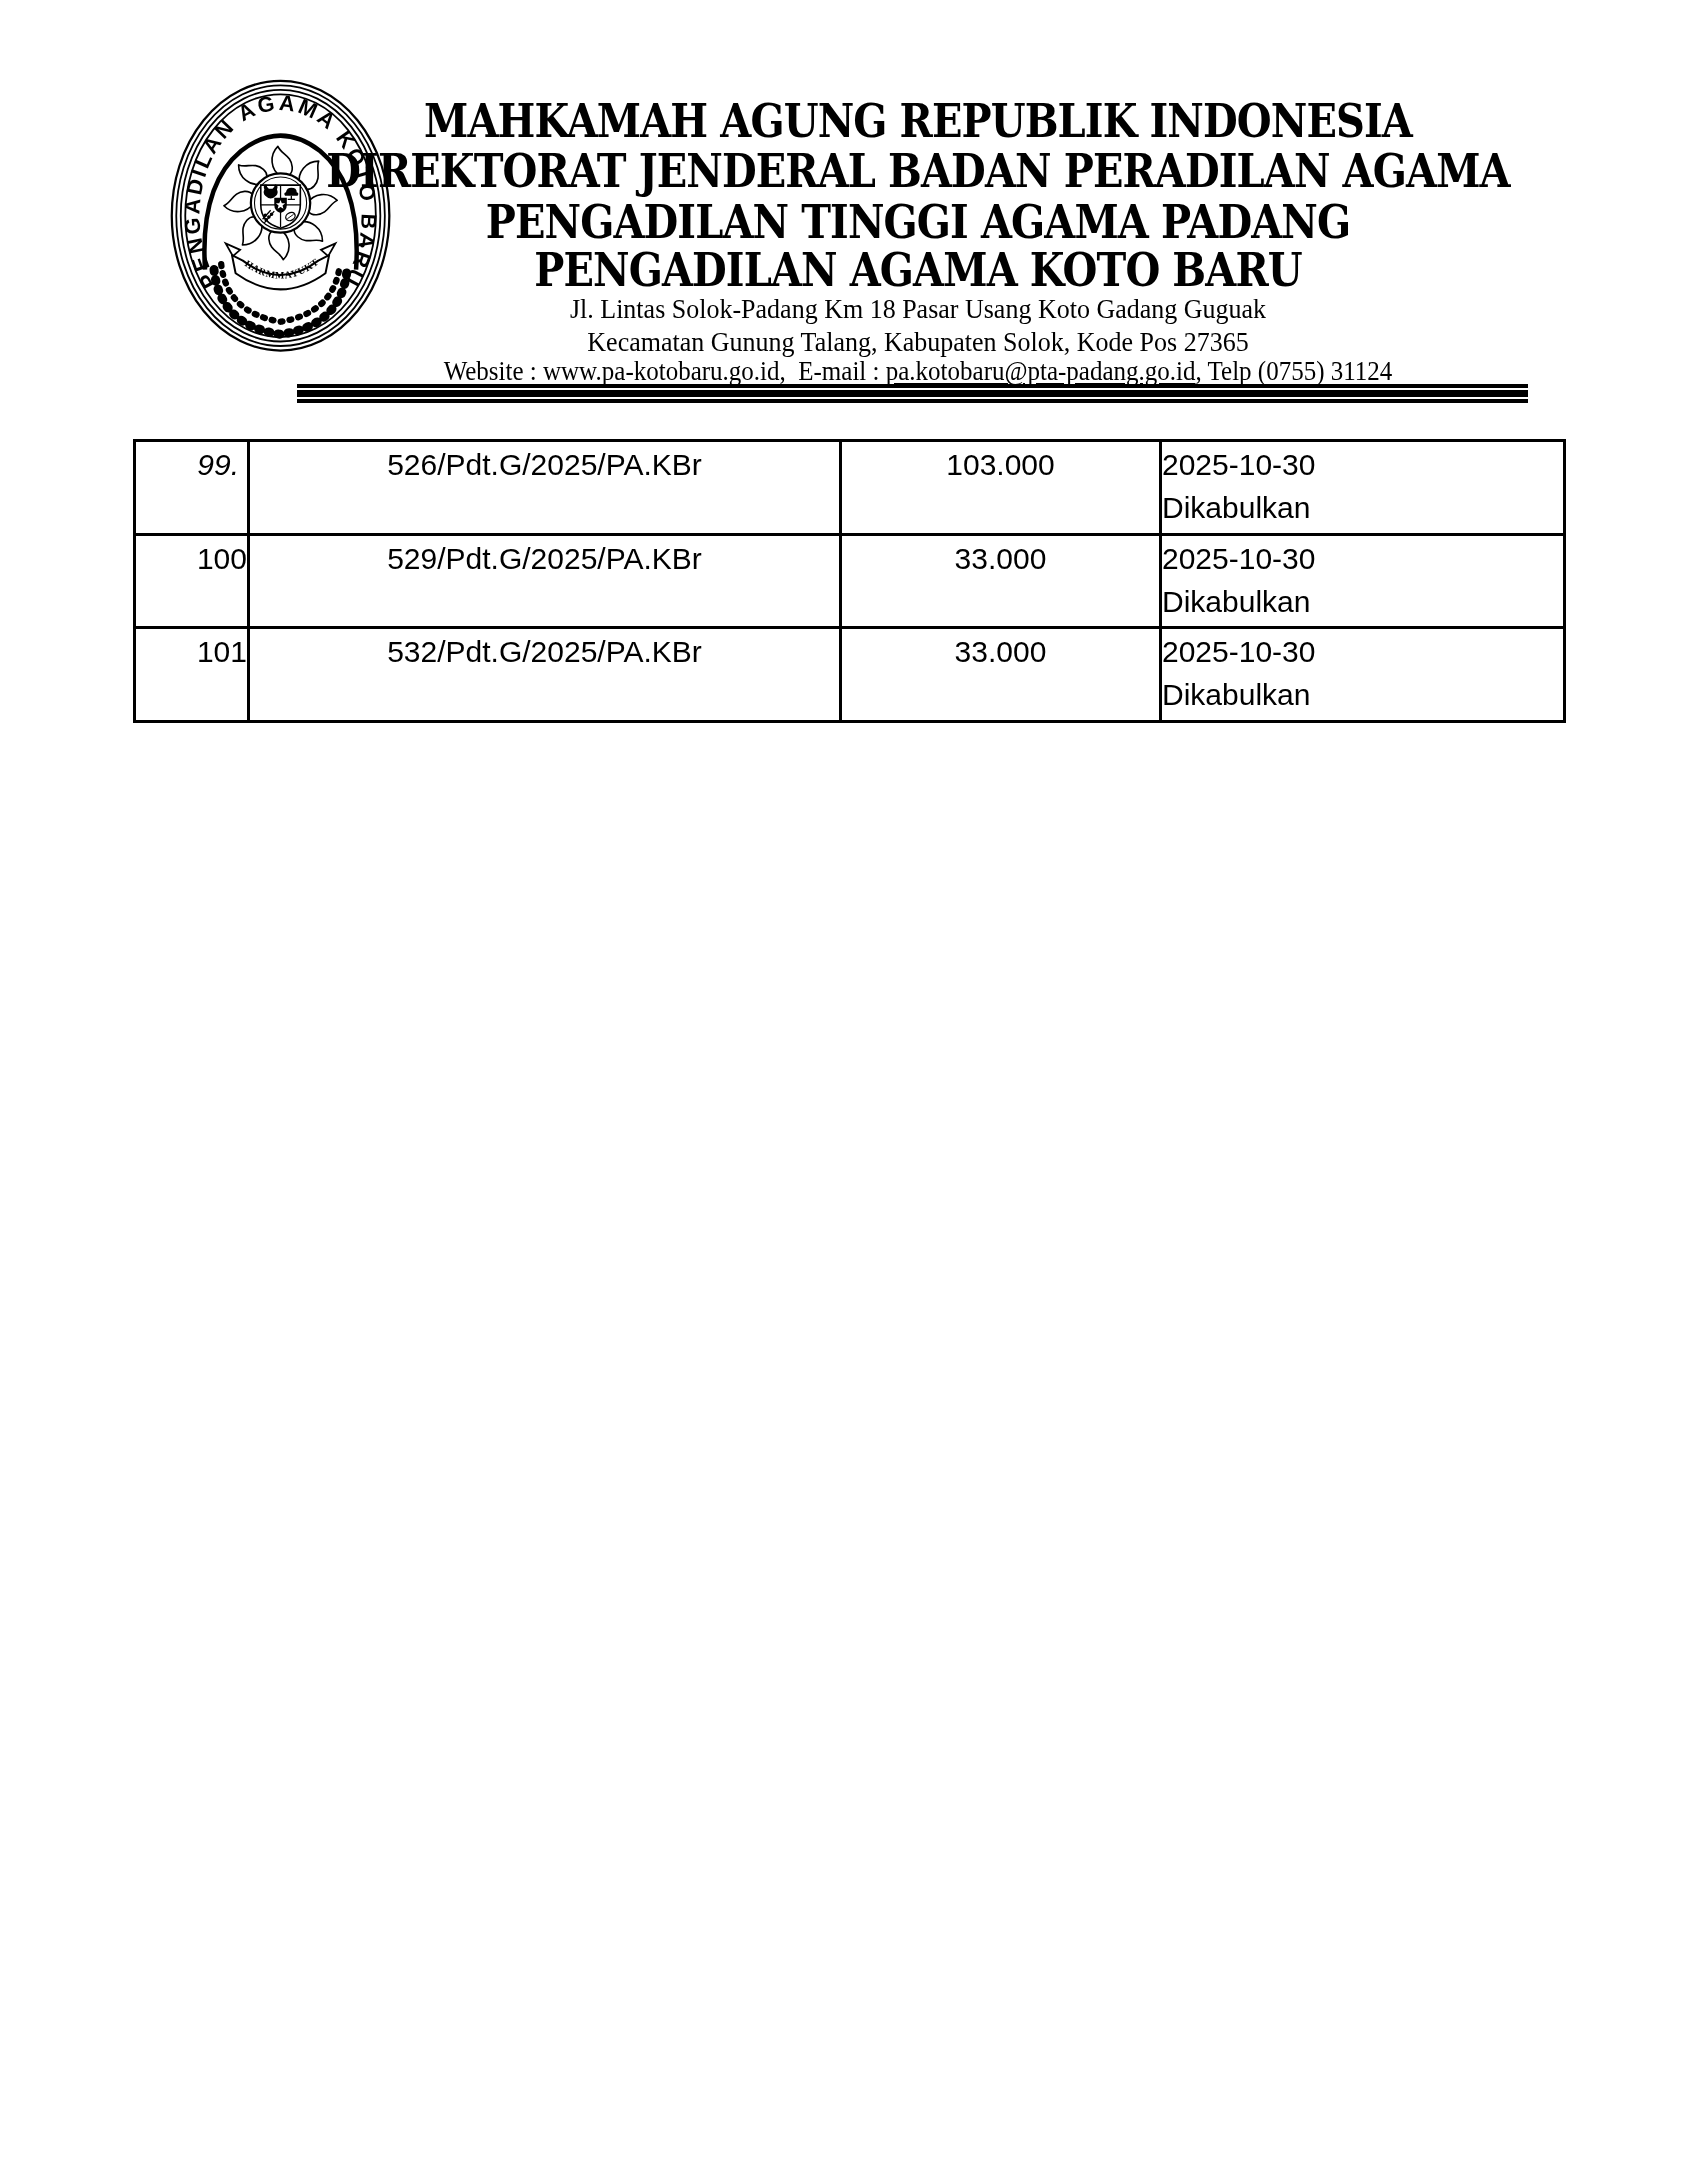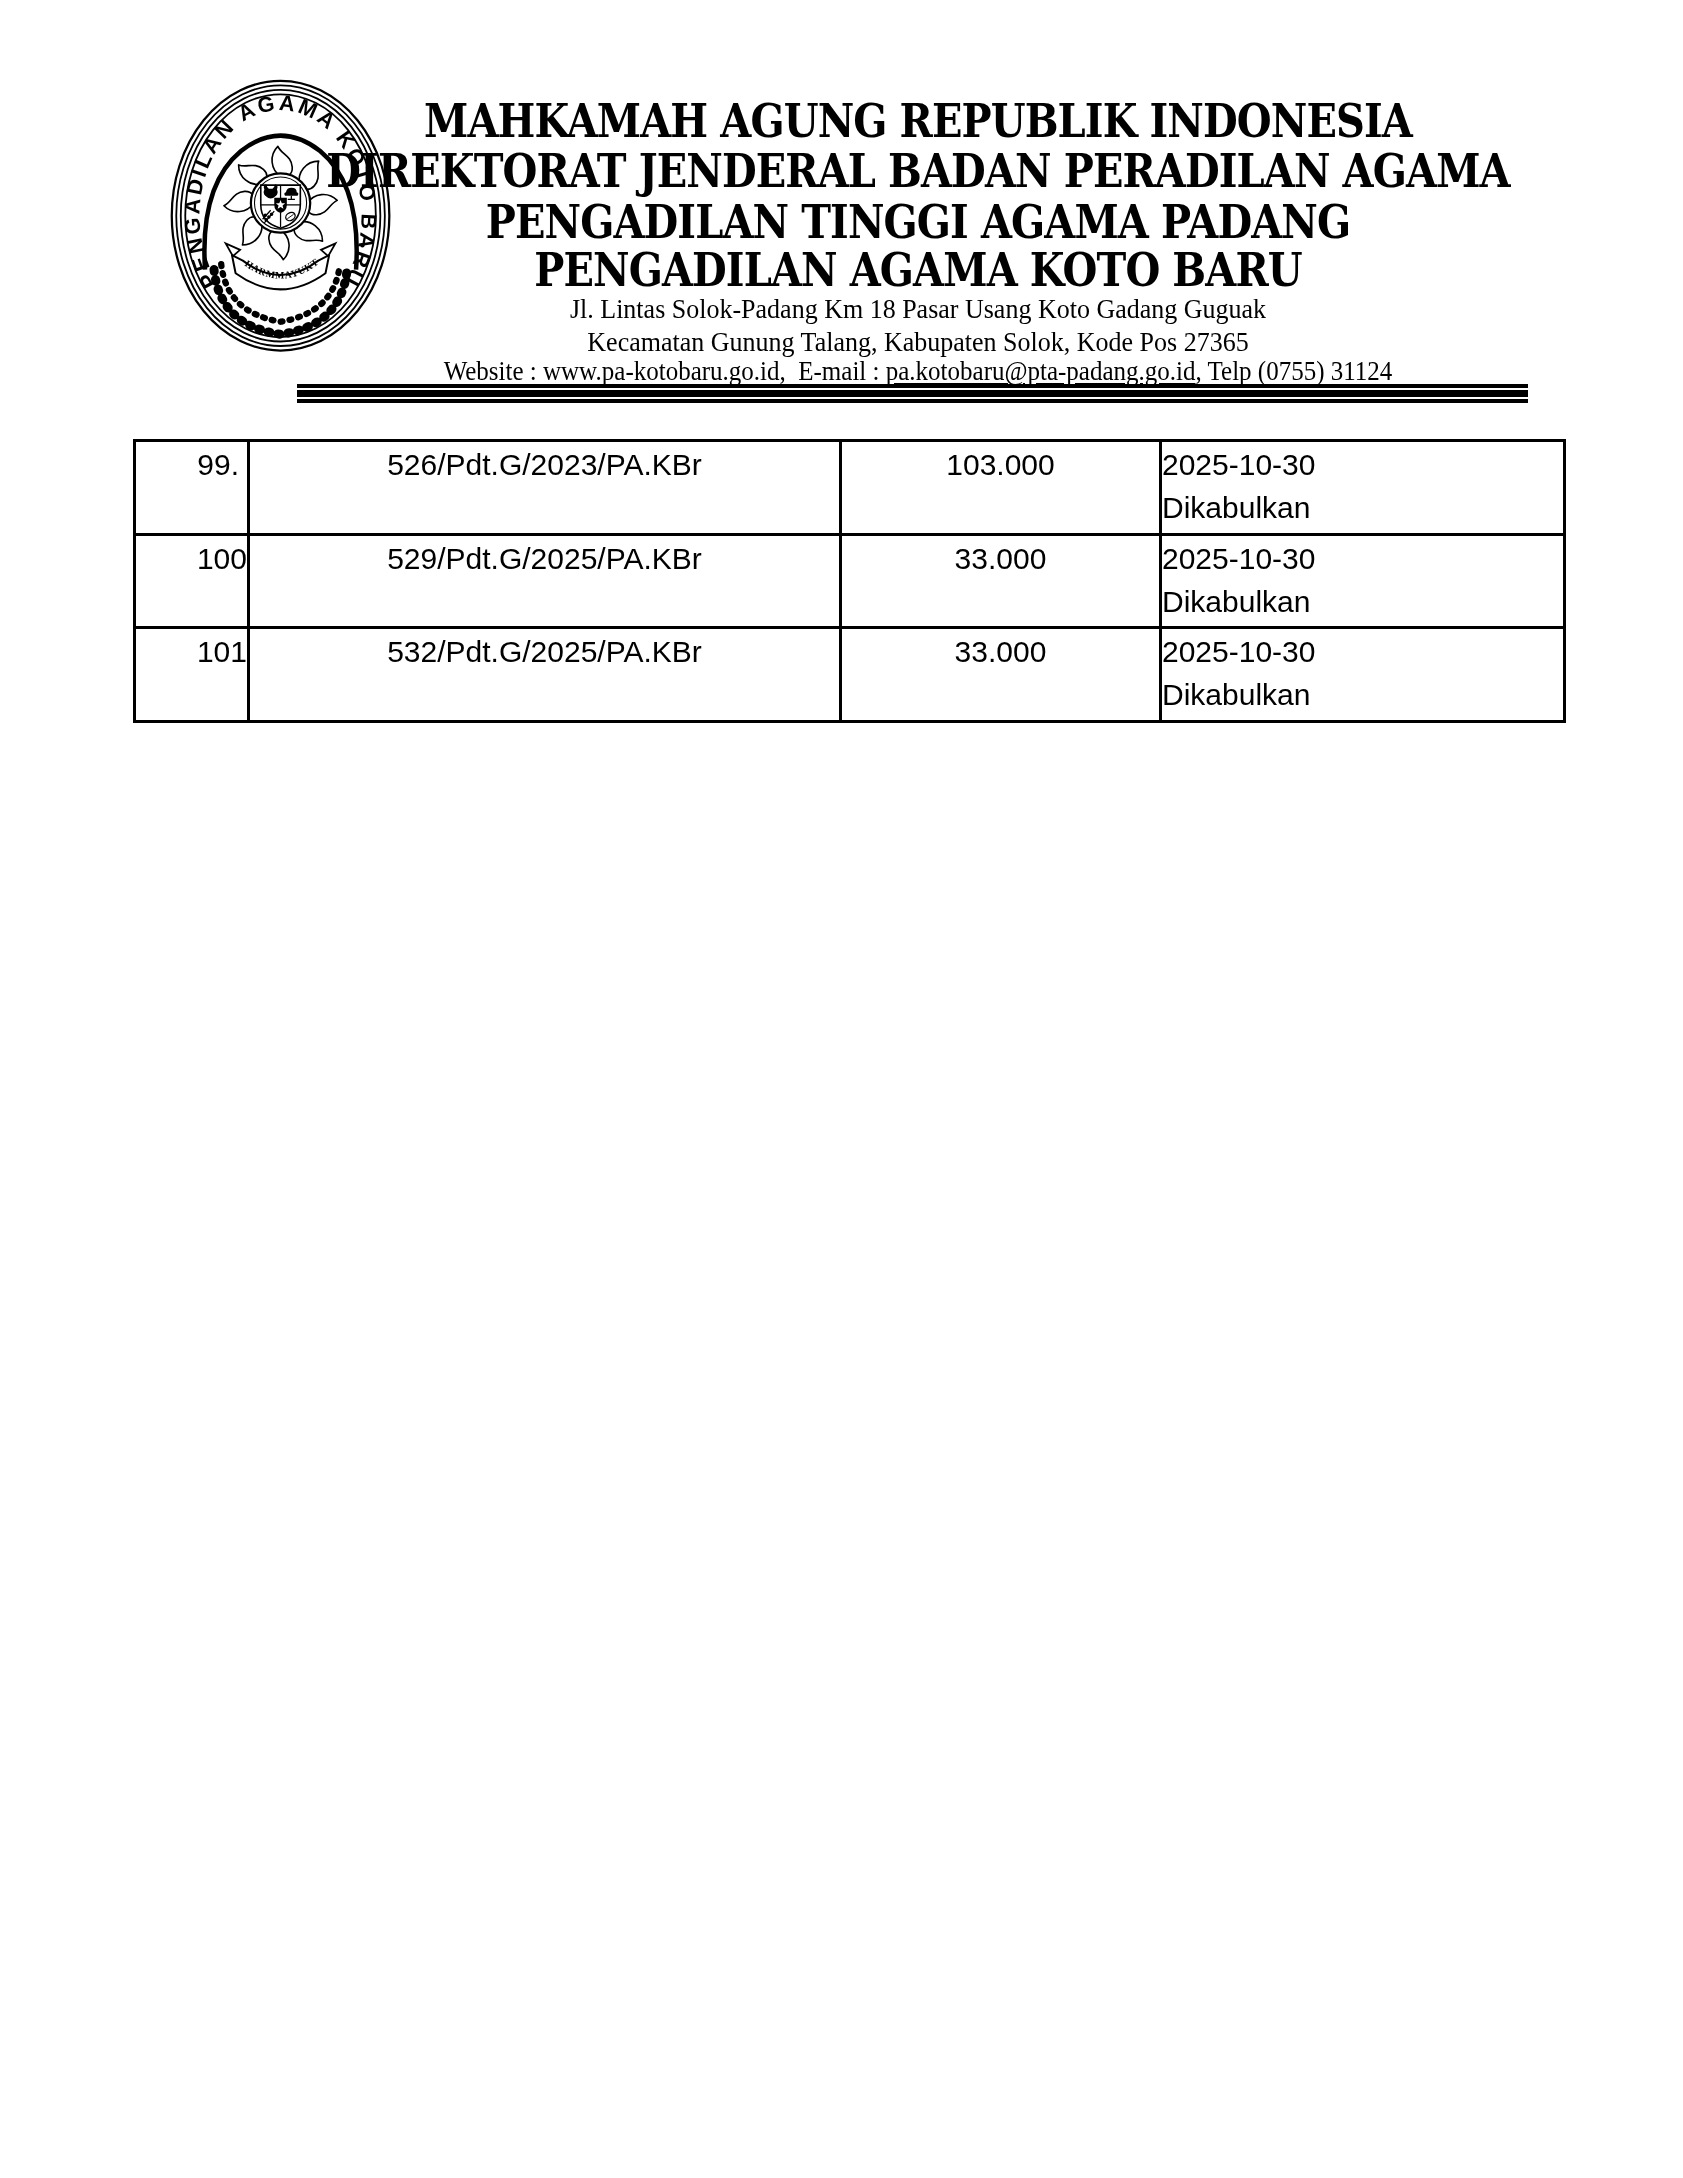--- a/index.html
+++ b/index.html
@@ -104,21 +104,21 @@
     line-height: 1.18;
   }
   .case-table td {
     border: 3.6px solid #000;
     vertical-align: top;
     padding: 5.4px 0 0 0;
     height: 77px;
     overflow: hidden;
   }
   .c-no   { text-align: right; padding-right: 0.9px; }
-  .case-table tr:first-child .c-no { padding-right: 8px; }
+  .case-table tr:first-child .c-no { padding-right: 8px; font-style: italic; }
   .c-case { text-align: center; }
   .c-amt  { text-align: center; }
   .c-date { text-align: left; }
   .c-date .cell-line { display: block; margin-bottom: 7.2px; }
 </style>
 </head>
 <body>
 
 <div class="page">
 
@@ -220,21 +220,21 @@
   <table class="case-table">
     <colgroup>
       <col style="width:114px">
         <col style="width:592px">
         <col style="width:320px">
         <col style="width:404px">
     </colgroup>
     <tbody>
       <tr>
         <td class="c-no">99.</td>
-        <td class="c-case">526/Pdt.G/2023/PA.KBr</td>
+        <td class="c-case">526/Pdt.G/2025/PA.KBr</td>
         <td class="c-amt">103.000</td>
         <td class="c-date">
           <span class="cell-line">2025-10-30</span>
           <span class="cell-line">Dikabulkan</span>
         </td>
       </tr>
       <tr>
         <td class="c-no">100</td>
         <td class="c-case">529/Pdt.G/2025/PA.KBr</td>
         <td class="c-amt">33.000</td>

